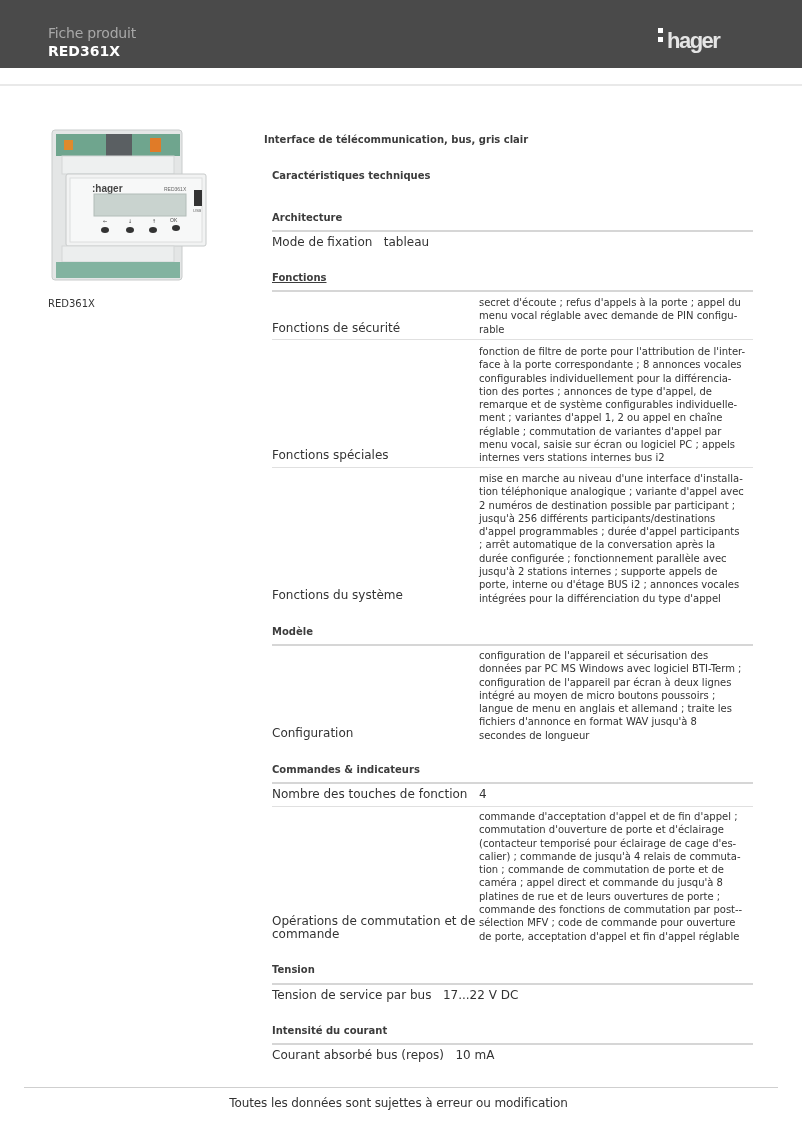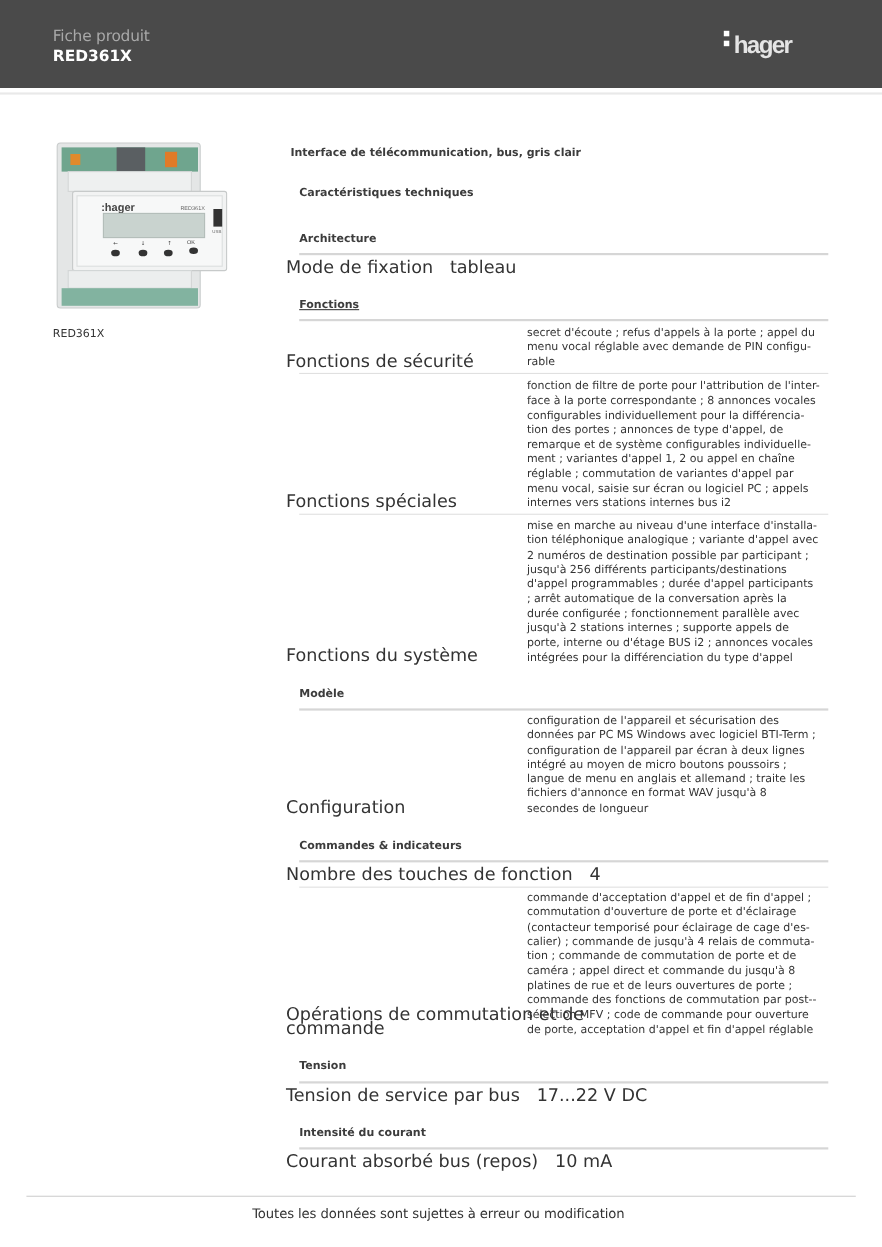--- a/index.html
+++ b/index.html
@@ -1,20 +1,20 @@
 <!DOCTYPE html>
 <html><head>
   <meta charset="utf-8">
   <style>
     * { box-sizing: border-box; margin: 0; padding: 0; }
     html, body { width: 802px; height: 1134px; background: #ffffff; }
     body { font-family: "DejaVu Sans", sans-serif; color: #333; position: relative; overflow: hidden; }
 
     .header {
-      position: absolute; left: 0; top: 0; width: 802px; height: 80px;
+      position: absolute; left: 0; top: 0; width: 802px; height: 68px;
       background: #4a4a4a;
     }
     .header .sub {
       position: absolute; left: 48px; top: 25px;
       font-family: "DejaVu Sans", sans-serif; font-size: 14px; color: #a8a8a8;
       letter-spacing: -0.2px;
     }
     .header .title {
       position: absolute; left: 48px; top: 43px;
       font-family: "DejaVu Sans", sans-serif; font-weight: bold; font-size: 14px; color: #ffffff;
@@ -34,21 +34,21 @@
       position: absolute; left: 48px; top: 128px; width: 162px; height: 156px;
     }
     .product-caption {
       position: absolute; left: 48px; top: 298px; font-size: 10px; color: #333;
     }
     .abs { position: absolute; }
     .bold { font-weight: bold; font-size: 10px; color: #3c3c3c; }
     .rule { position: absolute; left: 272px; width: 481px; height: 1px; background: #e0e0e0; }
     .rule.strong { background: #d6d6d6; height: 1.5px; }
 
-    .row-label { position: absolute; left: 260px; font-size: 16px; color: #333; line-height: 13.3px; }
+    .row-label { position: absolute; left: 272px; font-size: 12px; color: #333; line-height: 13.3px; }
     .row-value {
       position: absolute; right: 53px; font-size: 10px; color: #333; line-height: 13.3px;
       width: 270px;
     }
 
     .footer-rule { position: absolute; left: 24px; top: 1087px; width: 754px; height: 1px; background: #cfcfcf; }
     .footer-text {
       position: absolute; left: 0; top: 1096px; width: 797px; text-align: center;
       font-family: "DejaVu Sans", sans-serif; font-size: 12px; color: #333; letter-spacing: -0.1px;
     }

